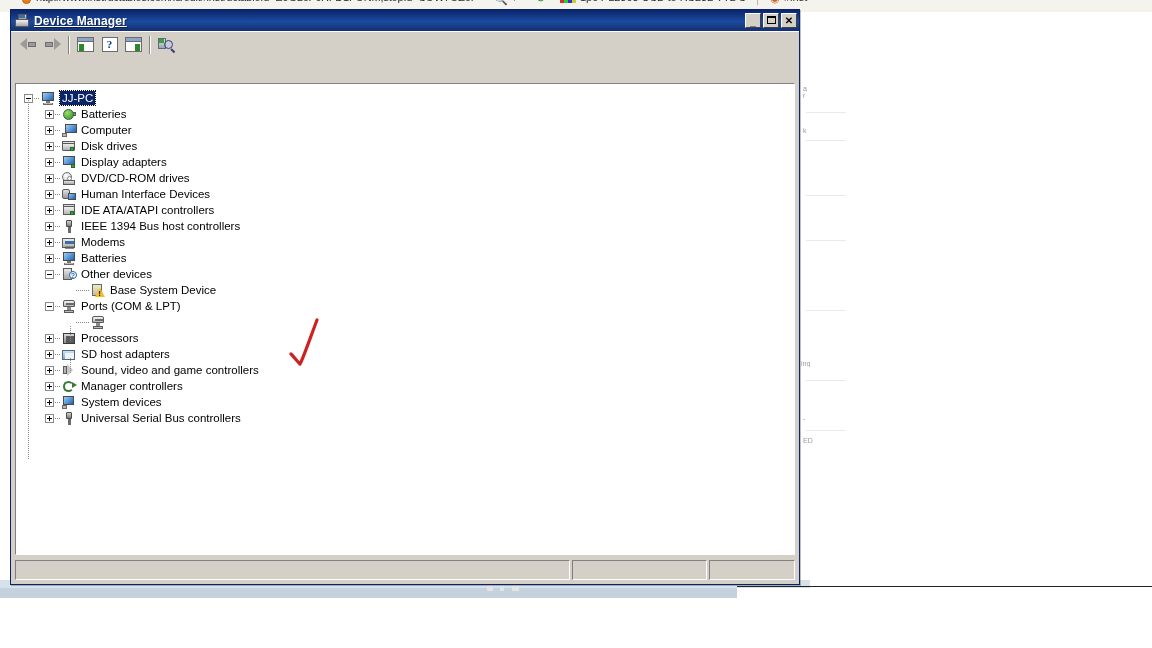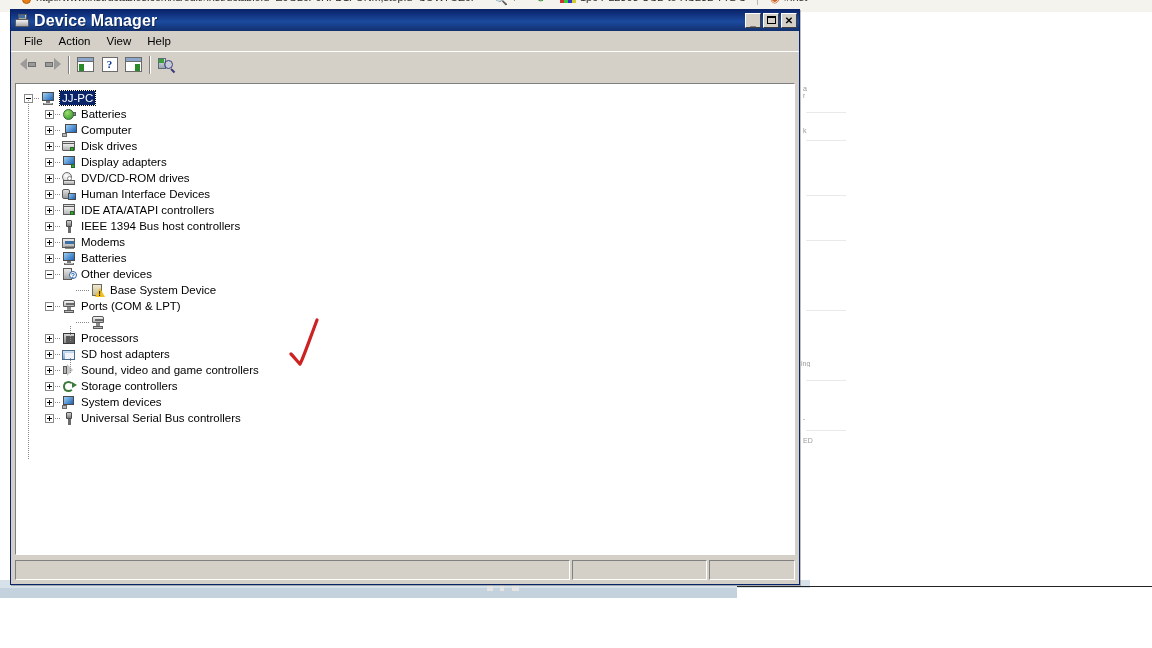--- a/index.html
+++ b/index.html
@@ -79,22 +79,22 @@
   }
   .ti-top {
     position: absolute; left: 4px; top: 1px; width: 9px; height: 6px;
     background: linear-gradient(180deg,#e8e8e8,#9a9a9a);
     border: 1px solid #5a5a5a;
   }
   .ti-scr {
     position: absolute; left: 5px; top: 2px; width: 6px; height: 3px; background: #3a6ea5;
   }
   .title-text {
-    color: #ffffff; font-size: 16px; font-weight: bold; letter-spacing: 0.1px;
-    text-shadow: 1px 1px 0 rgba(0,0,0,0.45); flex: 1 1 auto; line-height: 16px;
+    color: #ffffff; font-size: 12px; font-weight: bold; letter-spacing: 0.1px;
+    text-shadow: 1px 1px 0 rgba(0,0,0,0.45); flex: 1 1 auto; line-height: 16px; text-decoration: underline;
   }
   .win-btns { display: flex; gap: 2px; align-items: center; }
   .win-btn {
     width: 16px; height: 15px; background: #d4d0c8;
     border-top: 1px solid #ffffff; border-left: 1px solid #ffffff;
     border-right: 1px solid #404040; border-bottom: 1px solid #404040;
     position: relative; cursor: default;
   }
   .win-btn .g { position: absolute; color: #000; font-size: 10px; line-height: 13px;
                 width: 100%; text-align: center; font-family: "Liberation Sans", sans-serif; }
@@ -420,26 +420,20 @@
         </div>
         <div class="win-btn wb-max">
           <span class="bx"></span>
         </div>
         <div class="win-btn wb-close">
           <span class="g">✕</span>
         </div>
       </div>
     </div>
 
-    <div class="menubar">
-      <div class="menu-item">File</div>
-      <div class="menu-item">Action</div>
-      <div class="menu-item">View</div>
-      <div class="menu-item">Help</div>
-    </div>
 
     <div class="toolbar">
       <div class="tb-btn">
         <div class="arr arrow-l">
           <div class="head"></div>
             <div class="shaft"></div>
         </div>
       </div>
       <div class="tb-btn">
         <div class="arr arrow-r">
@@ -664,21 +658,21 @@
             </div>
             <span class="label">Sound, video and game controllers</span>
           </div>
           <div class="row">
             <span style="flex: 0 0 29px; height: 1px;"></span>
             <span class="exp plus"></span>
             <span class="dots-h" style="width: 5px;"></span>
             <div class="icn">
               <div class="stor"></div>
             </div>
-            <span class="label">Storage controllers</span>
+            <span class="label">Manager controllers</span>
           </div>
           <div class="row">
             <span style="flex: 0 0 29px; height: 1px;"></span>
             <span class="exp plus"></span>
             <span class="dots-h" style="width: 5px;"></span>
             <div class="icn">
               <div class="sysd"></div>
               <div class="sysd-b"></div>
             </div>
             <span class="label">System devices</span>

